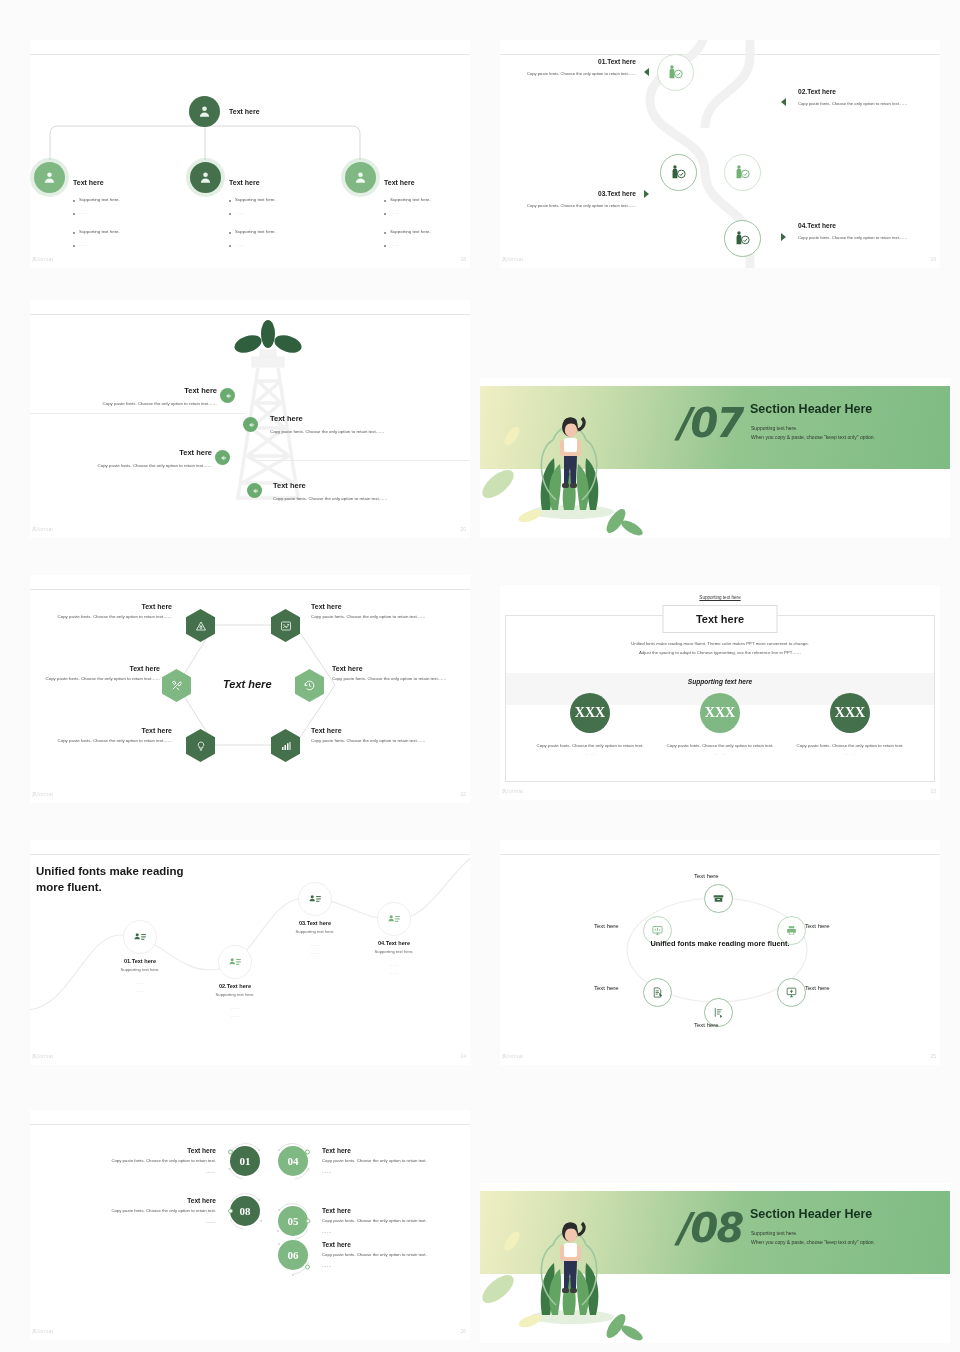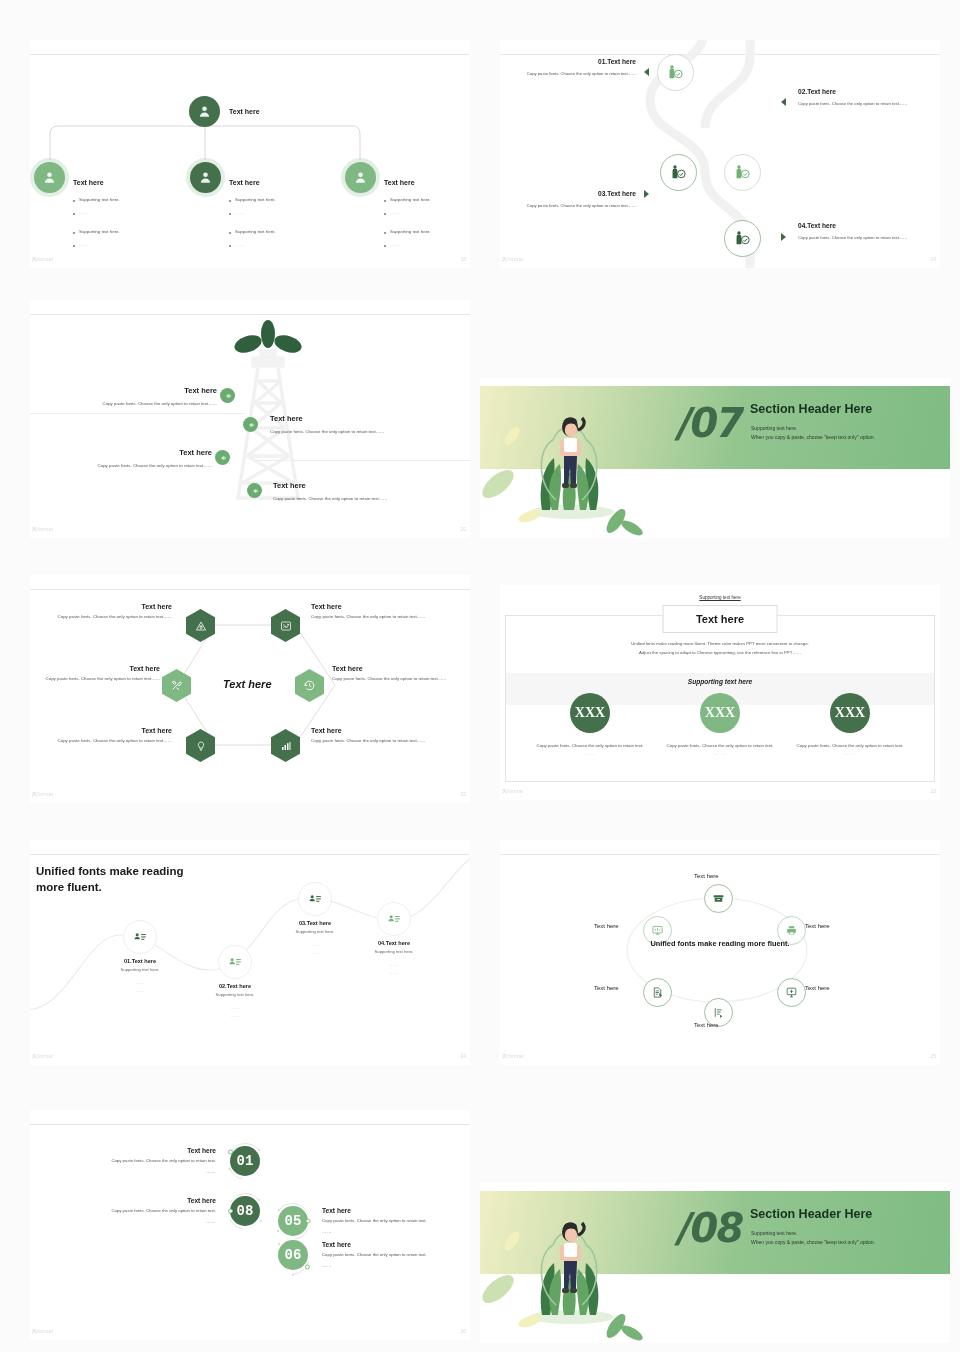--- a/index.html
+++ b/index.html
@@ -78,21 +78,21 @@
 
   
   #s25{left:500px;top:840px;width:440px;height:225px;}
   #s25 .ring{position:absolute;width:27px;height:27px;border-radius:50%;background:#fff;display:flex;align-items:center;justify-content:center;}
   #s25 .tl{position:absolute;font-size:6px;color:#222;white-space:nowrap;}
   #s25 .mid{position:absolute;left:0;right:0;text-align:center;font-weight:bold;font-size:7.4px;line-height:1.5;}
 
   
   #s26{left:30px;top:1110px;width:440px;height:230px;}
   #s26 .row{position:absolute;display:flex;align-items:center;}
-  #s26 .numc{width:30px;height:30px;border-radius:50%;color:#fff;font-weight:bold;font-size:14px;font-family:Liberation Mono, monospace;}
+  #s26 .numc{width:30px;height:30px;border-radius:50%;color:#fff;font-weight:bold;font-size:11px;font-family:Liberation Serif, serif;}
   #s26 .t{font-weight:bold;font-size:6.6px;}
   #s26 .p{font-size:4.3px;color:#555;margin-top:3px;line-height:1.7;}
 </style>
 </head>
 <body>
 
 <div class="page">
 
 <div class="slide" id="s18">
   <div class="topline"></div>
@@ -700,20 +700,37 @@
         <path d="M8 13 A17 17 0 0 1 36 11" stroke="#dcdcdc" stroke-width=".8" fill="none"></path>
         <path d="M7 30 A17 17 0 0 0 20 40" stroke="#dcdcdc" stroke-width=".8" fill="none"></path>
         <circle cx="7.5" cy="22" r="2" fill="#fff" stroke="#7cb880" stroke-width=".9"></circle>
         <circle cx="36" cy="11" r="1.1" fill="#d6d6d6"></circle>
             <circle cx="38" cy="32" r="1.1" fill="#d6d6d6"></circle>
       </svg>
       <div class="circ dk numc">08</div>
     </div>
   </div>
 
+  <div class="row" style="left:248px;top:36px;width:212px;">
+    <div style="position:relative;flex:none;">
+      <svg width="44" height="44" style="position:absolute;left:-7px;top:-7px;">
+        <path d="M8 11 A17 17 0 0 1 36 13" stroke="#dcdcdc" stroke-width=".8" fill="none"></path>
+        <path d="M37 30 A17 17 0 0 1 24 40" stroke="#dcdcdc" stroke-width=".8" fill="none"></path>
+        <circle cx="36.5" cy="13" r="2" fill="#fff" stroke="#7cb880" stroke-width=".9"></circle>
+        <circle cx="8" cy="11" r="1.1" fill="#d6d6d6"></circle>
+            <circle cx="37.5" cy="30" r="1.1" fill="#d6d6d6"></circle>
+      </svg>
+      <div class="circ lt numc">04</div>
+    </div>
+    <div style="padding-left:14px;width:170px;">
+      <div class="t">Text here</div>
+      <div class="p">Copy paste fonts. Choose the only option to retain text.</div>
+      <div class="p dots">……</div>
+    </div>
+  </div>
   <div class="row" style="left:248px;top:96px;width:212px;">
     <div style="position:relative;flex:none;">
       <svg width="44" height="44" style="position:absolute;left:-7px;top:-7px;">
         <path d="M8 11 A17 17 0 0 1 36 13" stroke="#dcdcdc" stroke-width=".8" fill="none"></path>
         <path d="M37 30 A17 17 0 0 1 24 40" stroke="#dcdcdc" stroke-width=".8" fill="none"></path>
         <circle cx="37" cy="22" r="2" fill="#fff" stroke="#7cb880" stroke-width=".9"></circle>
         <circle cx="8" cy="11" r="1.1" fill="#d6d6d6"></circle>
             <circle cx="7" cy="32" r="1.1" fill="#d6d6d6"></circle>
       </svg>
       <div class="circ lt numc">05</div>

